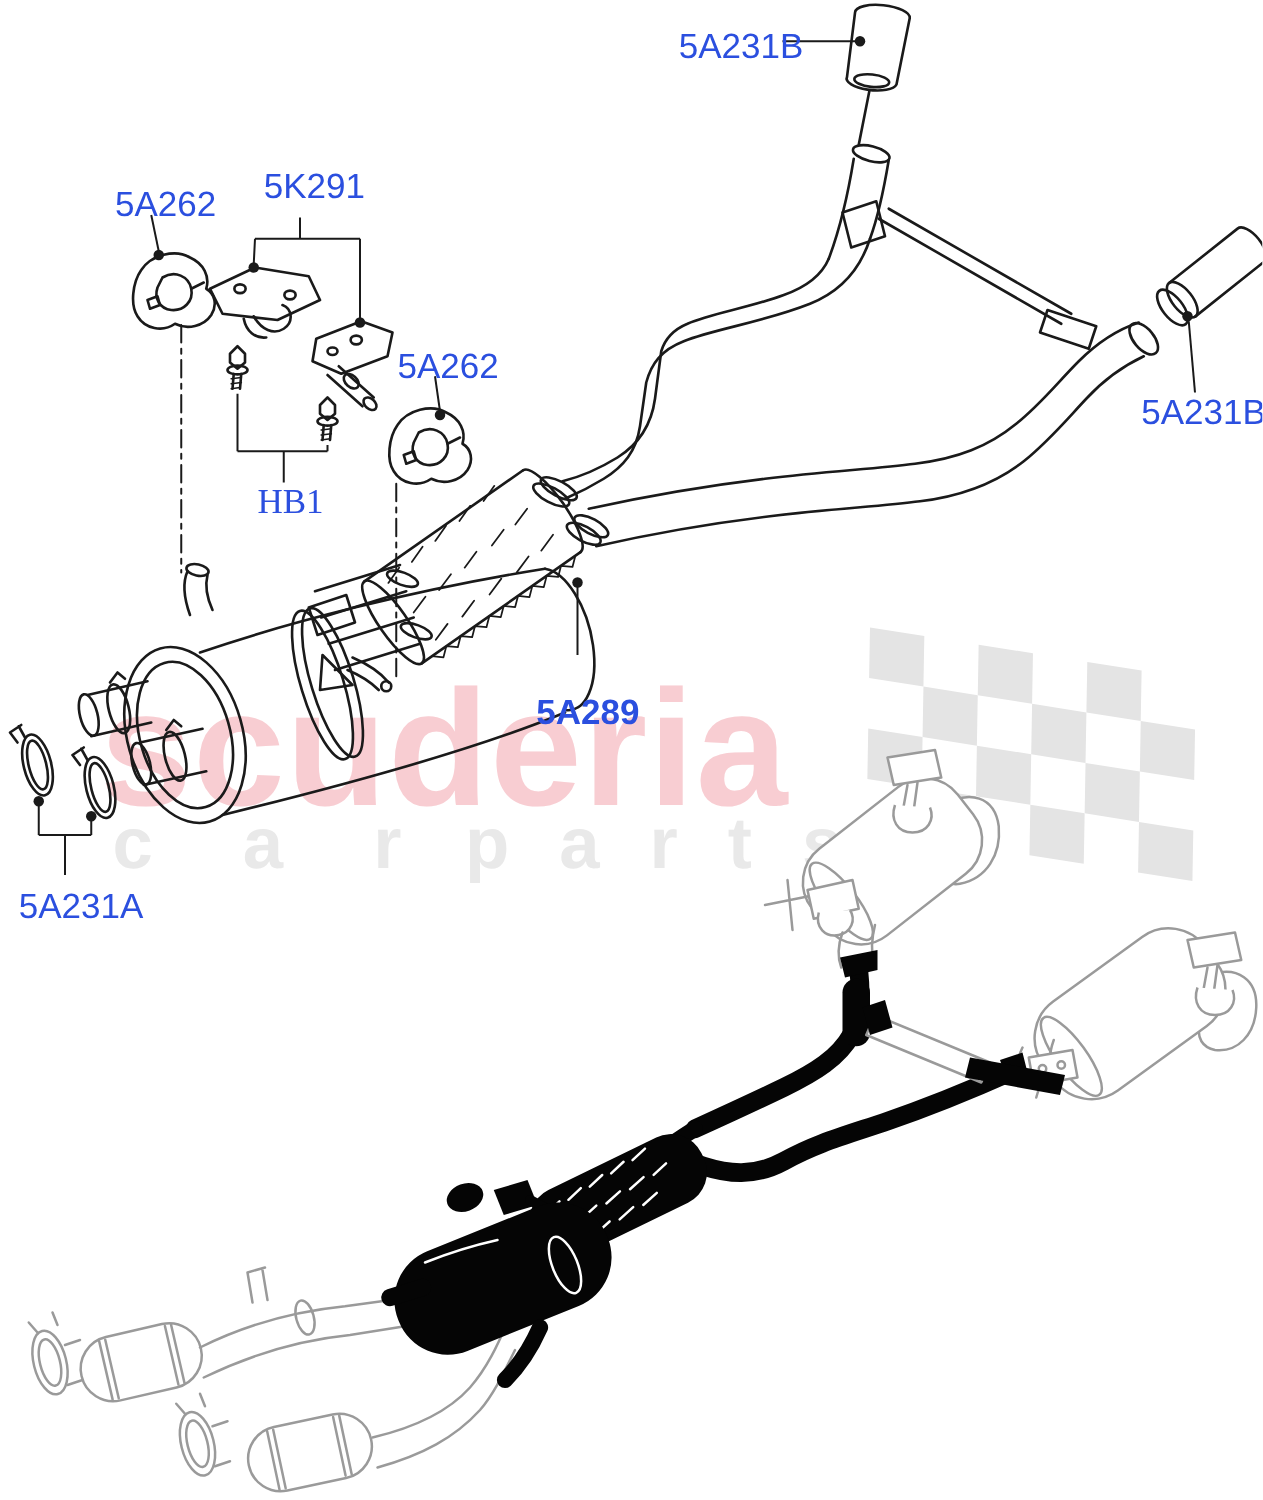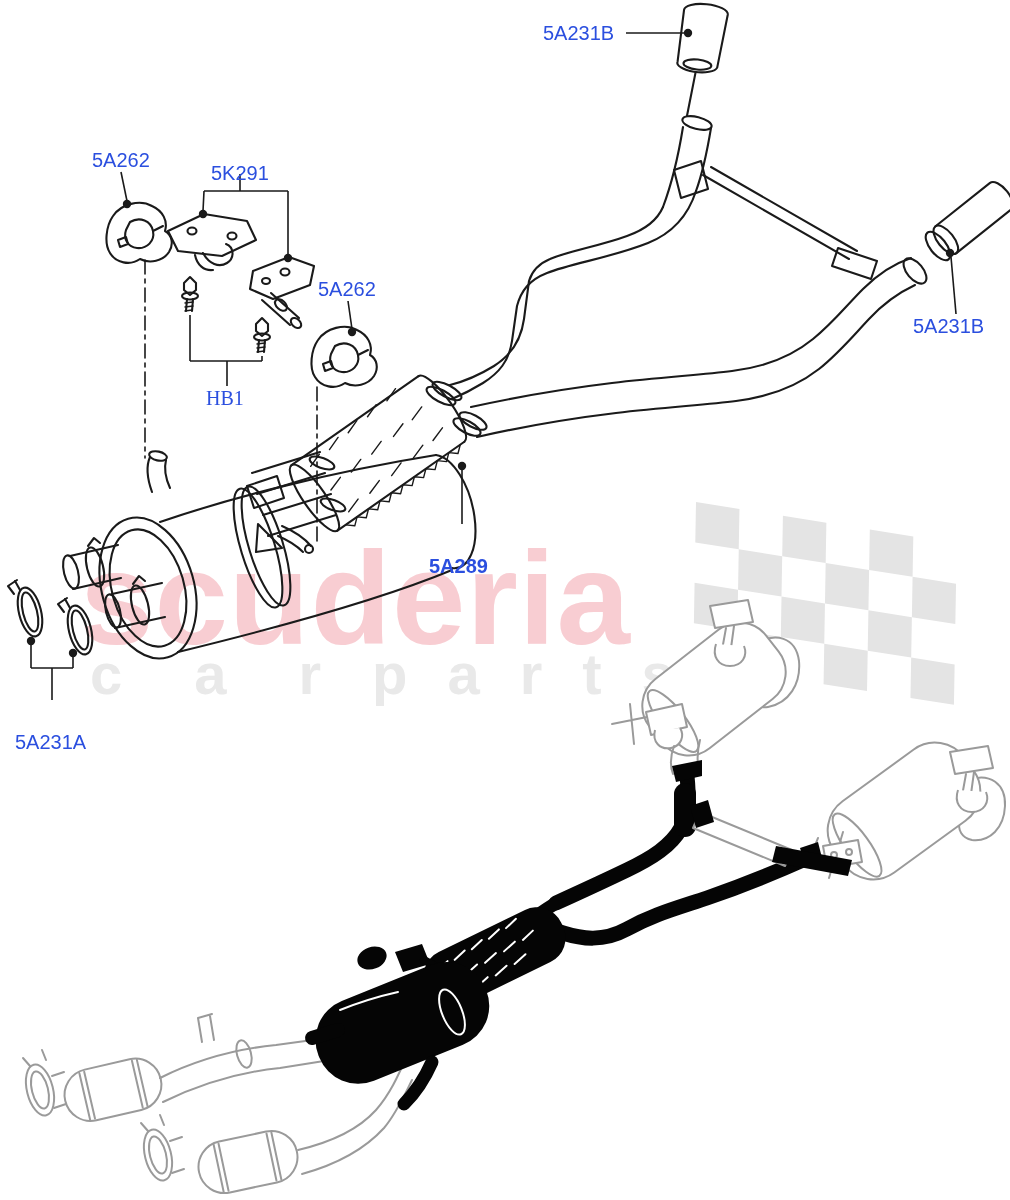--- a/index.html
+++ b/index.html
@@ -20,21 +20,21 @@
   .whs{stroke:#fff;stroke-width:2;fill:none;stroke-linecap:round;}
   
   .wm-brand{fill:var(--watermark-pink);font-family:"Liberation Sans",sans-serif;
             font-weight:bold;font-size:132px;letter-spacing:1px;}
   .wm-sub{fill:var(--watermark-gray);font-family:"Liberation Sans",sans-serif;
           font-weight:bold;font-size:58px;}
   .wm-sub-l{letter-spacing:72px;}
   .wm-sub-r{letter-spacing:40px;}
   .flagcell{fill:var(--flag-gray);stroke:none;}
   
-  .part-label{position:absolute;color:var(--label-blue);font-size:20px;line-height:1;
+  .part-label{position:absolute;color:var(--label-blue);font-size:28px;line-height:1;
               white-space:nowrap;cursor:pointer;}
 </style>
 </head>
 <body>
 
 <div id="stage">
 
 <svg id="art" width="1010" height="1200" viewBox="0 0 1010 1200">
 
   <g>
@@ -284,20 +284,20 @@
     <path class="ldr" d="M956,314 L951,257"></path>
         <circle class="dot" cx="950" cy="253" r="4.2"></circle>
     <path class="ldr" d="M31,644 L31,668 M73,656 L73,668 M31,668 L73,668 M52,668 L52,700"></path>
     <circle class="dot" cx="31" cy="641" r="4.2"></circle>
         <circle class="dot" cx="73" cy="653" r="4.2"></circle>
   </g>
 </svg>
 
 <div class="part-label" style="left:543px;top:23px;">5A231B</div>
 <div class="part-label" style="left:92px;top:150px;">5A262</div>
-<div class="part-label" style="left:211px;top:163px;">5K291</div>
+<div class="part-label" style="left:211px;top:135px;">5K291</div>
 <div class="part-label" style="left:318px;top:279px;">5A262</div>
 <div class="part-label" style="left:206px;top:388px;font-family:Liberation Serif, serif;">HB1</div>
 <div class="part-label" style="left:913px;top:316px;">5A231B</div>
 <div class="part-label" style="left:429px;top:556px;font-weight:bold;">5A289</div>
-<div class="part-label" style="left:15px;top:732px;text-align:center;">5A231A</div>
+<div class="part-label" style="left:15px;top:711px;text-align:center;">5A231A</div>
 
 </div>
 
 </body></html>

